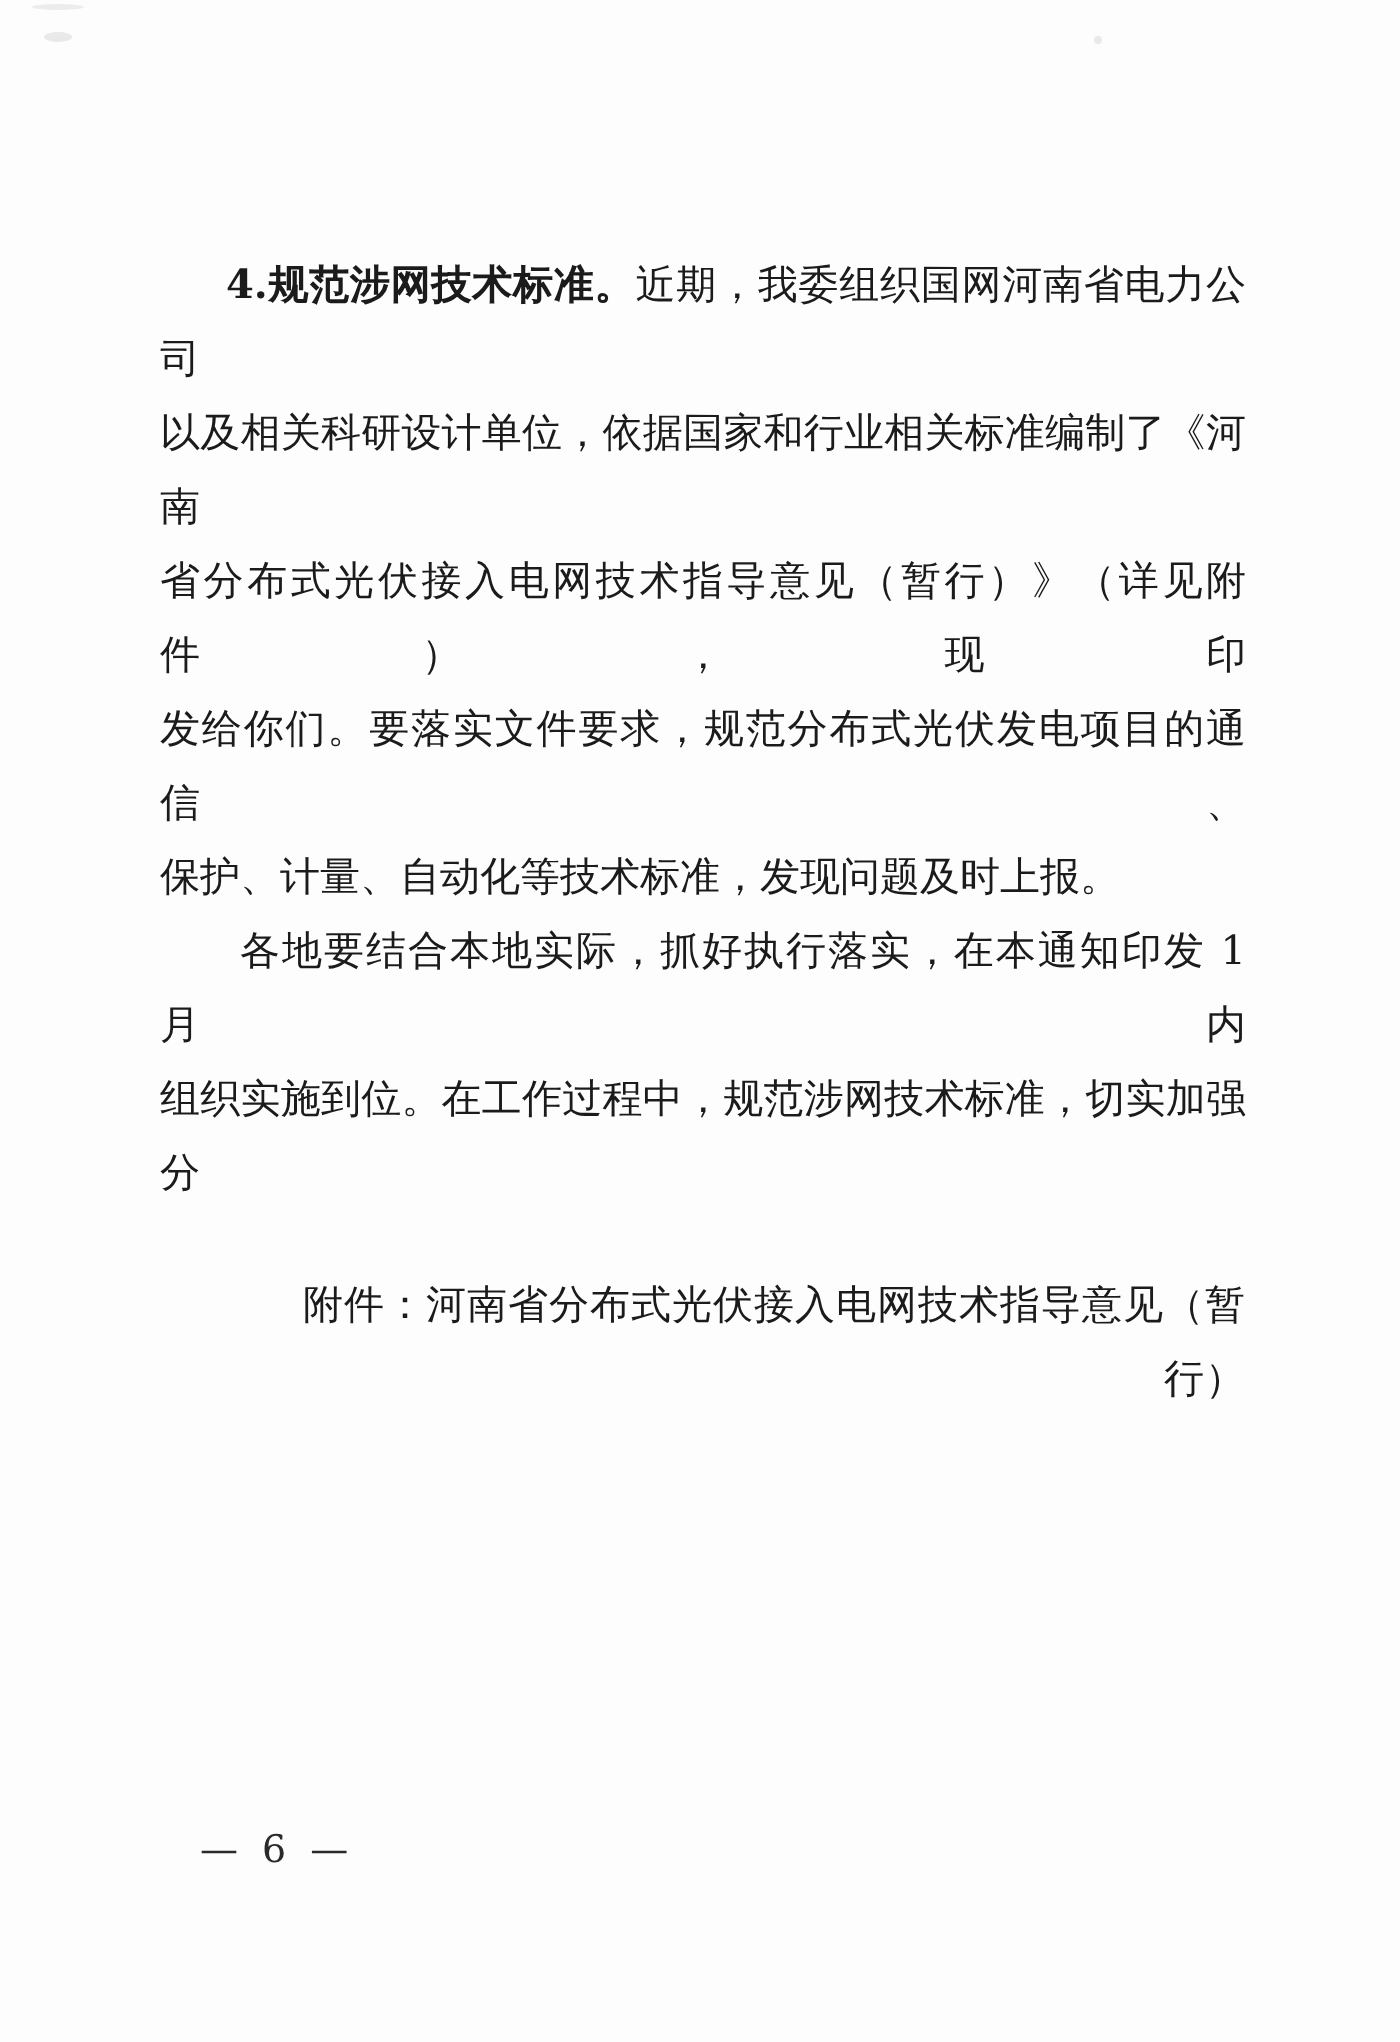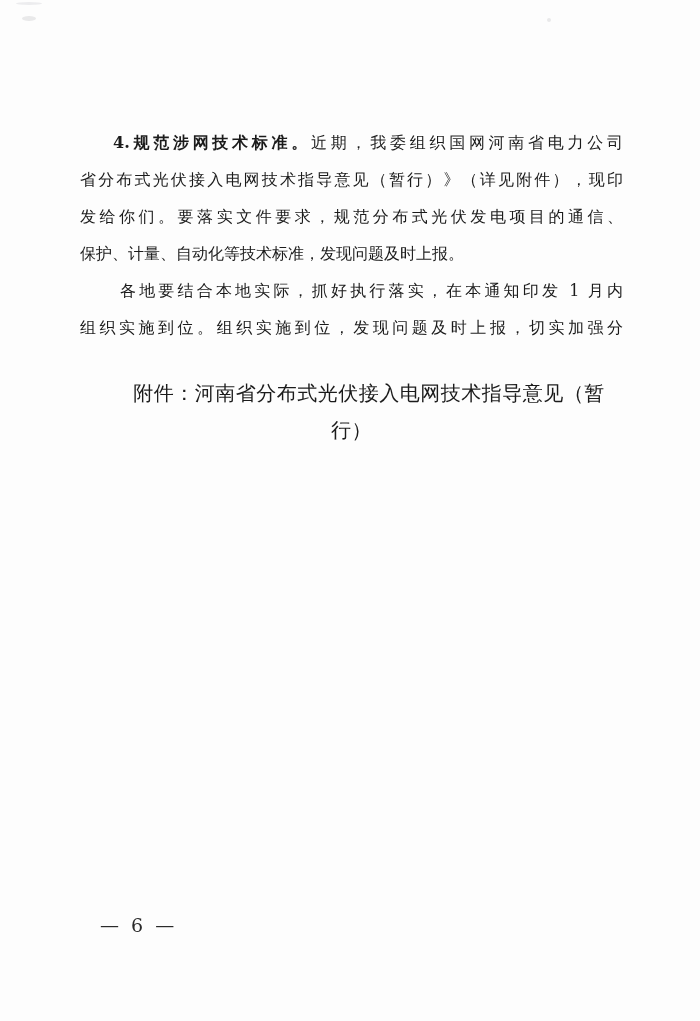--- a/index.html
+++ b/index.html
@@ -16,21 +16,21 @@
     color: #1b1b1b;
     overflow: hidden;
   }
   .content {
     position: absolute;
     left: 80px;
     top: 124px;
     width: 543px;
   }
   .line {
-    font-size: 16px;
+    font-size: 20px;
     line-height: 37px;
     text-align: justify;
     text-align-last: justify;
     white-space: normal;
   }
   .line.no-just {
     text-align-last: left;
   }
   .indent-first {
     text-indent: 33px;
@@ -40,21 +40,21 @@
   }
   .bold {
     font-weight: 700;
   }
   .attachment {
     margin-top: 29px;
     font-size: 20px;
     line-height: 37px;
     text-indent: 35px;
     letter-spacing: 0.5px;
-    text-align: center;
+    text-align: right;
   }
   .page-number {
     position: absolute;
     left: 100px;
     top: 914px;
     font-size: 19px;
     letter-spacing: 3px;
     color: #2a2a2a;
   }
   
@@ -73,28 +73,29 @@
 <div class="page">
 
   <span class="speck s1"></span>
   <span class="speck s2"></span>
   <span class="speck s3"></span>
 
   <div class="content">
 
     <div class="paragraph">
       <div class="line indent-first"><span class="bold">4.规范涉网技术标准。</span><span>近期，我委组织国网河南省电力公司</span></div>
+      <div class="line">以及相关科研设计单位，依据国家和行业相关标准编制了《河南</div>
       <div class="line">省分布式光伏接入电网技术指导意见（暂行）》（详见附件），现印</div>
       <div class="line">发给你们。要落实文件要求，规范分布式光伏发电项目的通信、</div>
       <div class="line no-just">保护、计量、自动化等技术标准，发现问题及时上报。</div>
     </div>
 
     <div class="paragraph">
       <div class="line indent-para">各地要结合本地实际，抓好执行落实，在本通知印发 1 月内</div>
-      <div class="line">组织实施到位。组织实施到位，发现问题及时上报，切实加强分</div>
+      <div class="line">组织实施到位。在工作过程中，规范涉网技术标准，切实加强分</div>
     </div>
 
     <div class="attachment">附件：河南省分布式光伏接入电网技术指导意见（暂行）</div>
 
   </div>
 
   <div class="page-number">— 6 —</div>
 
 </div>
 

